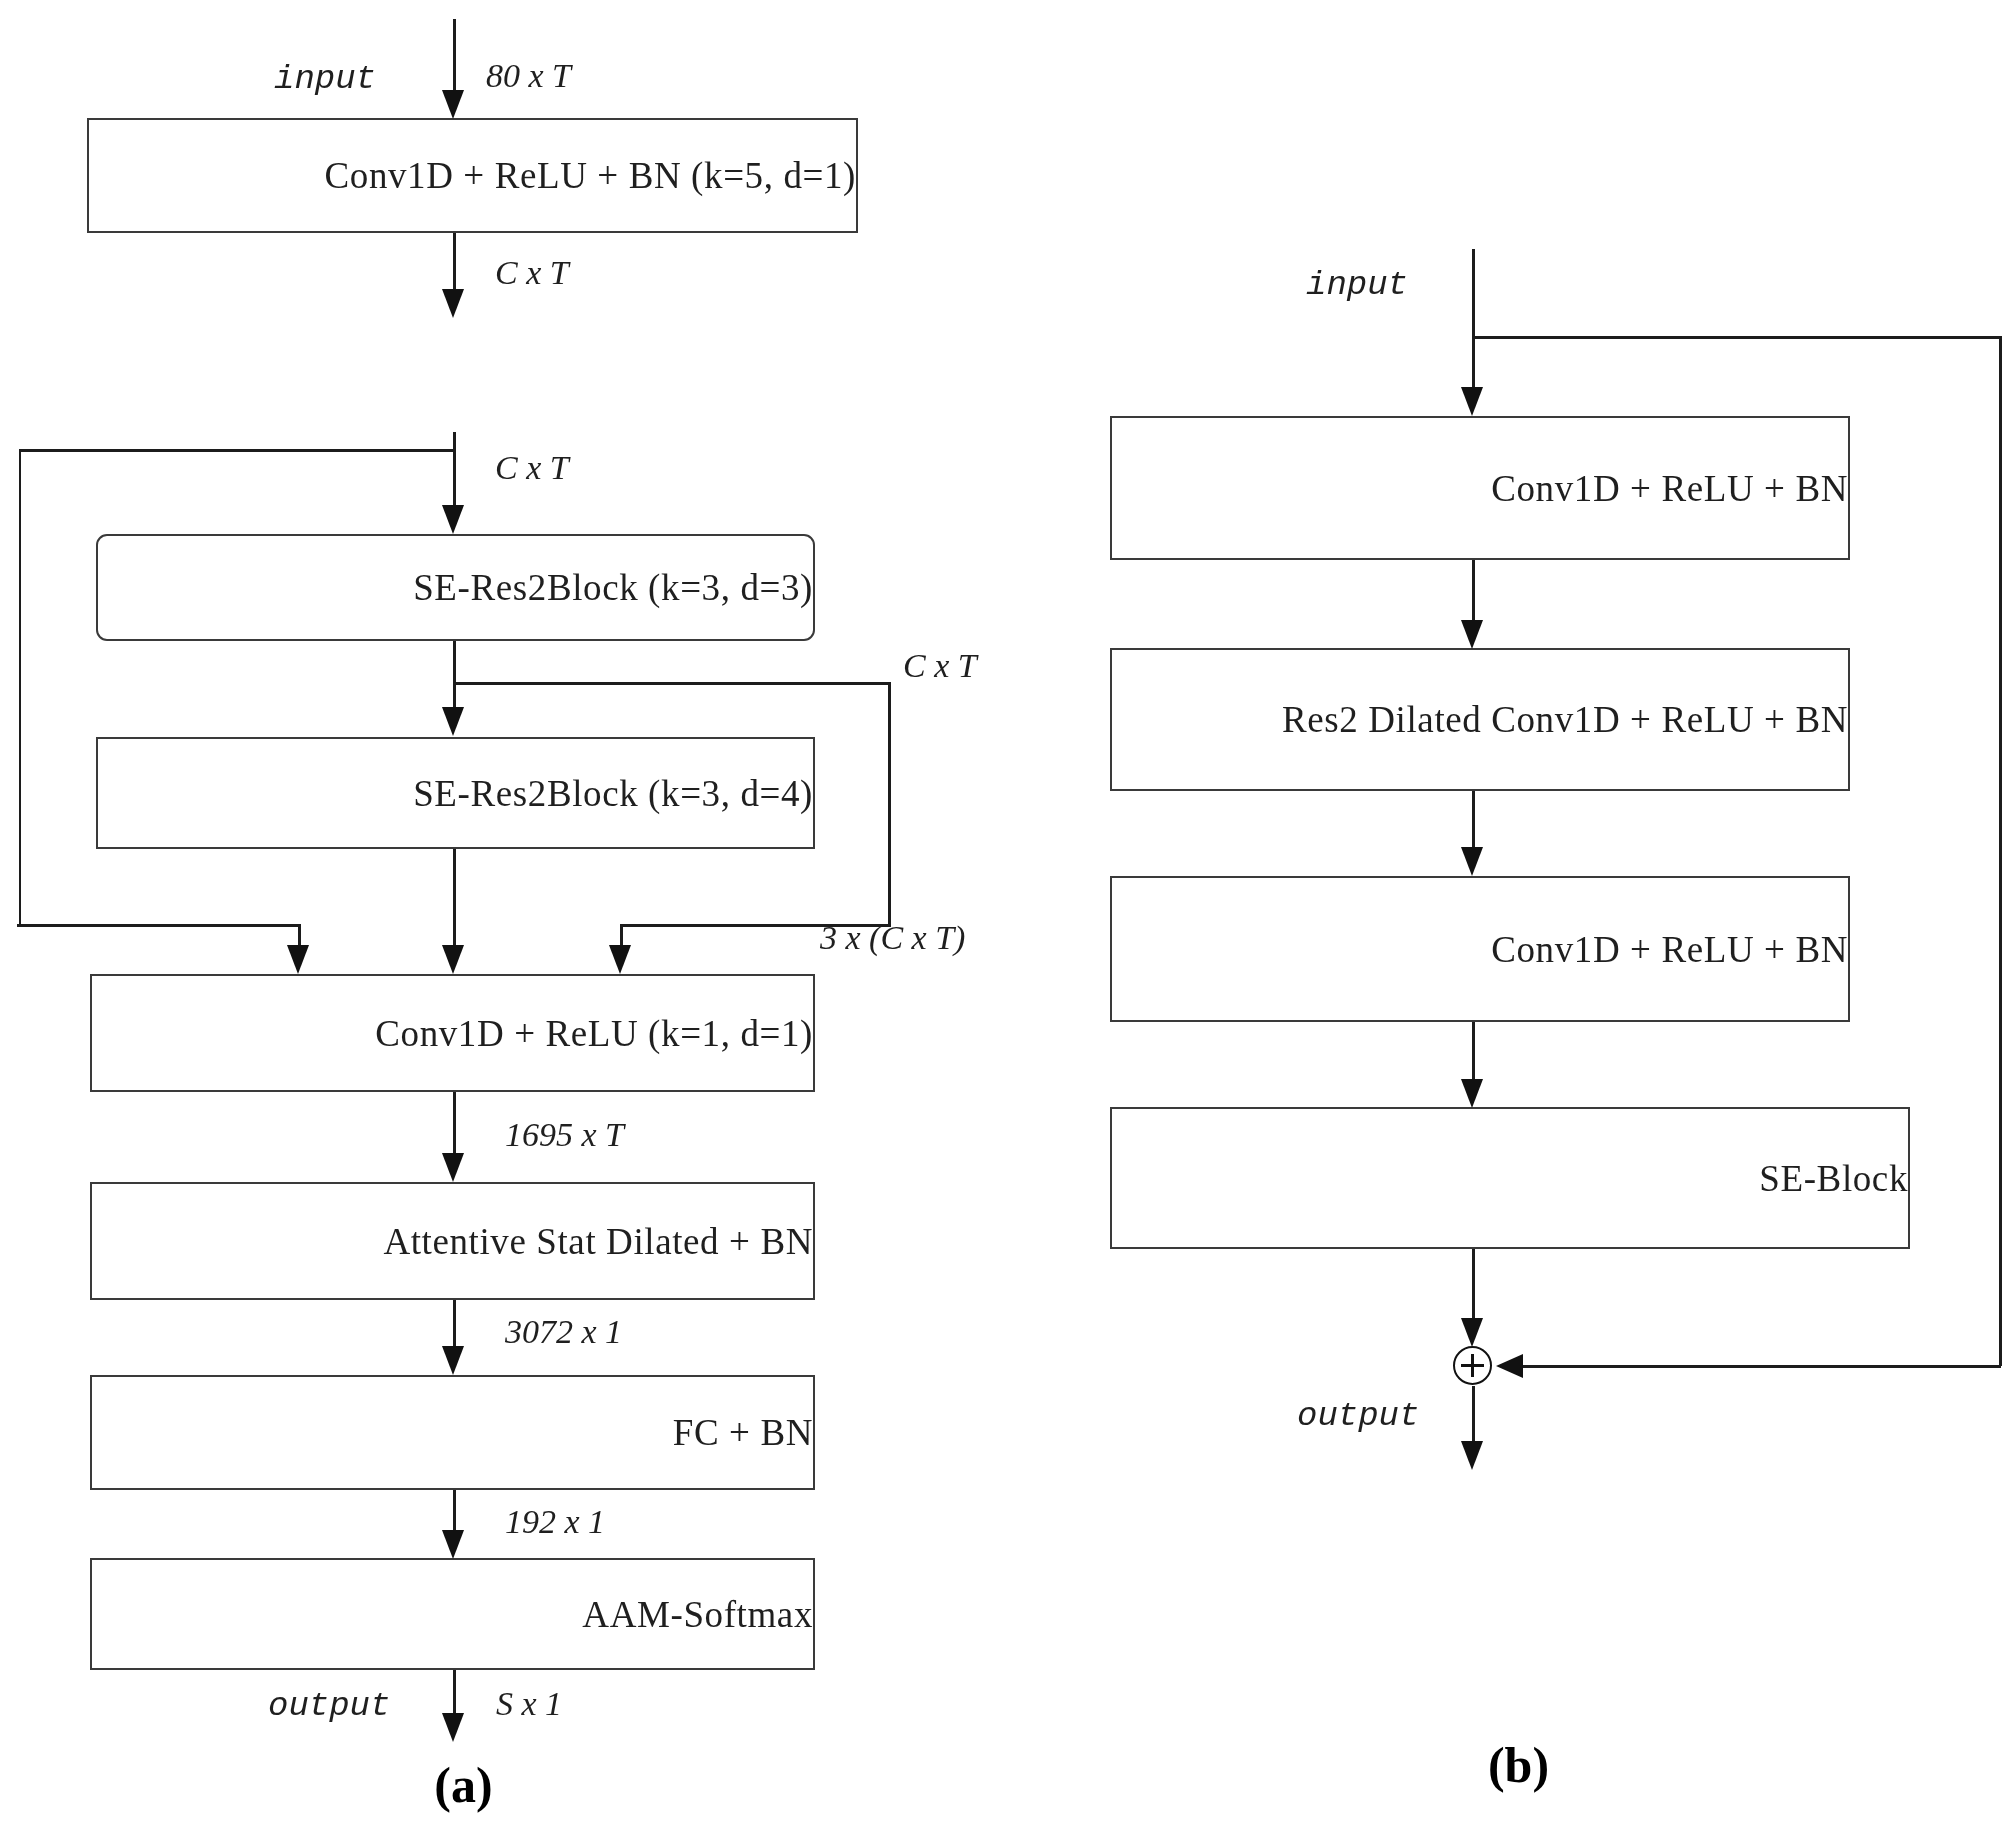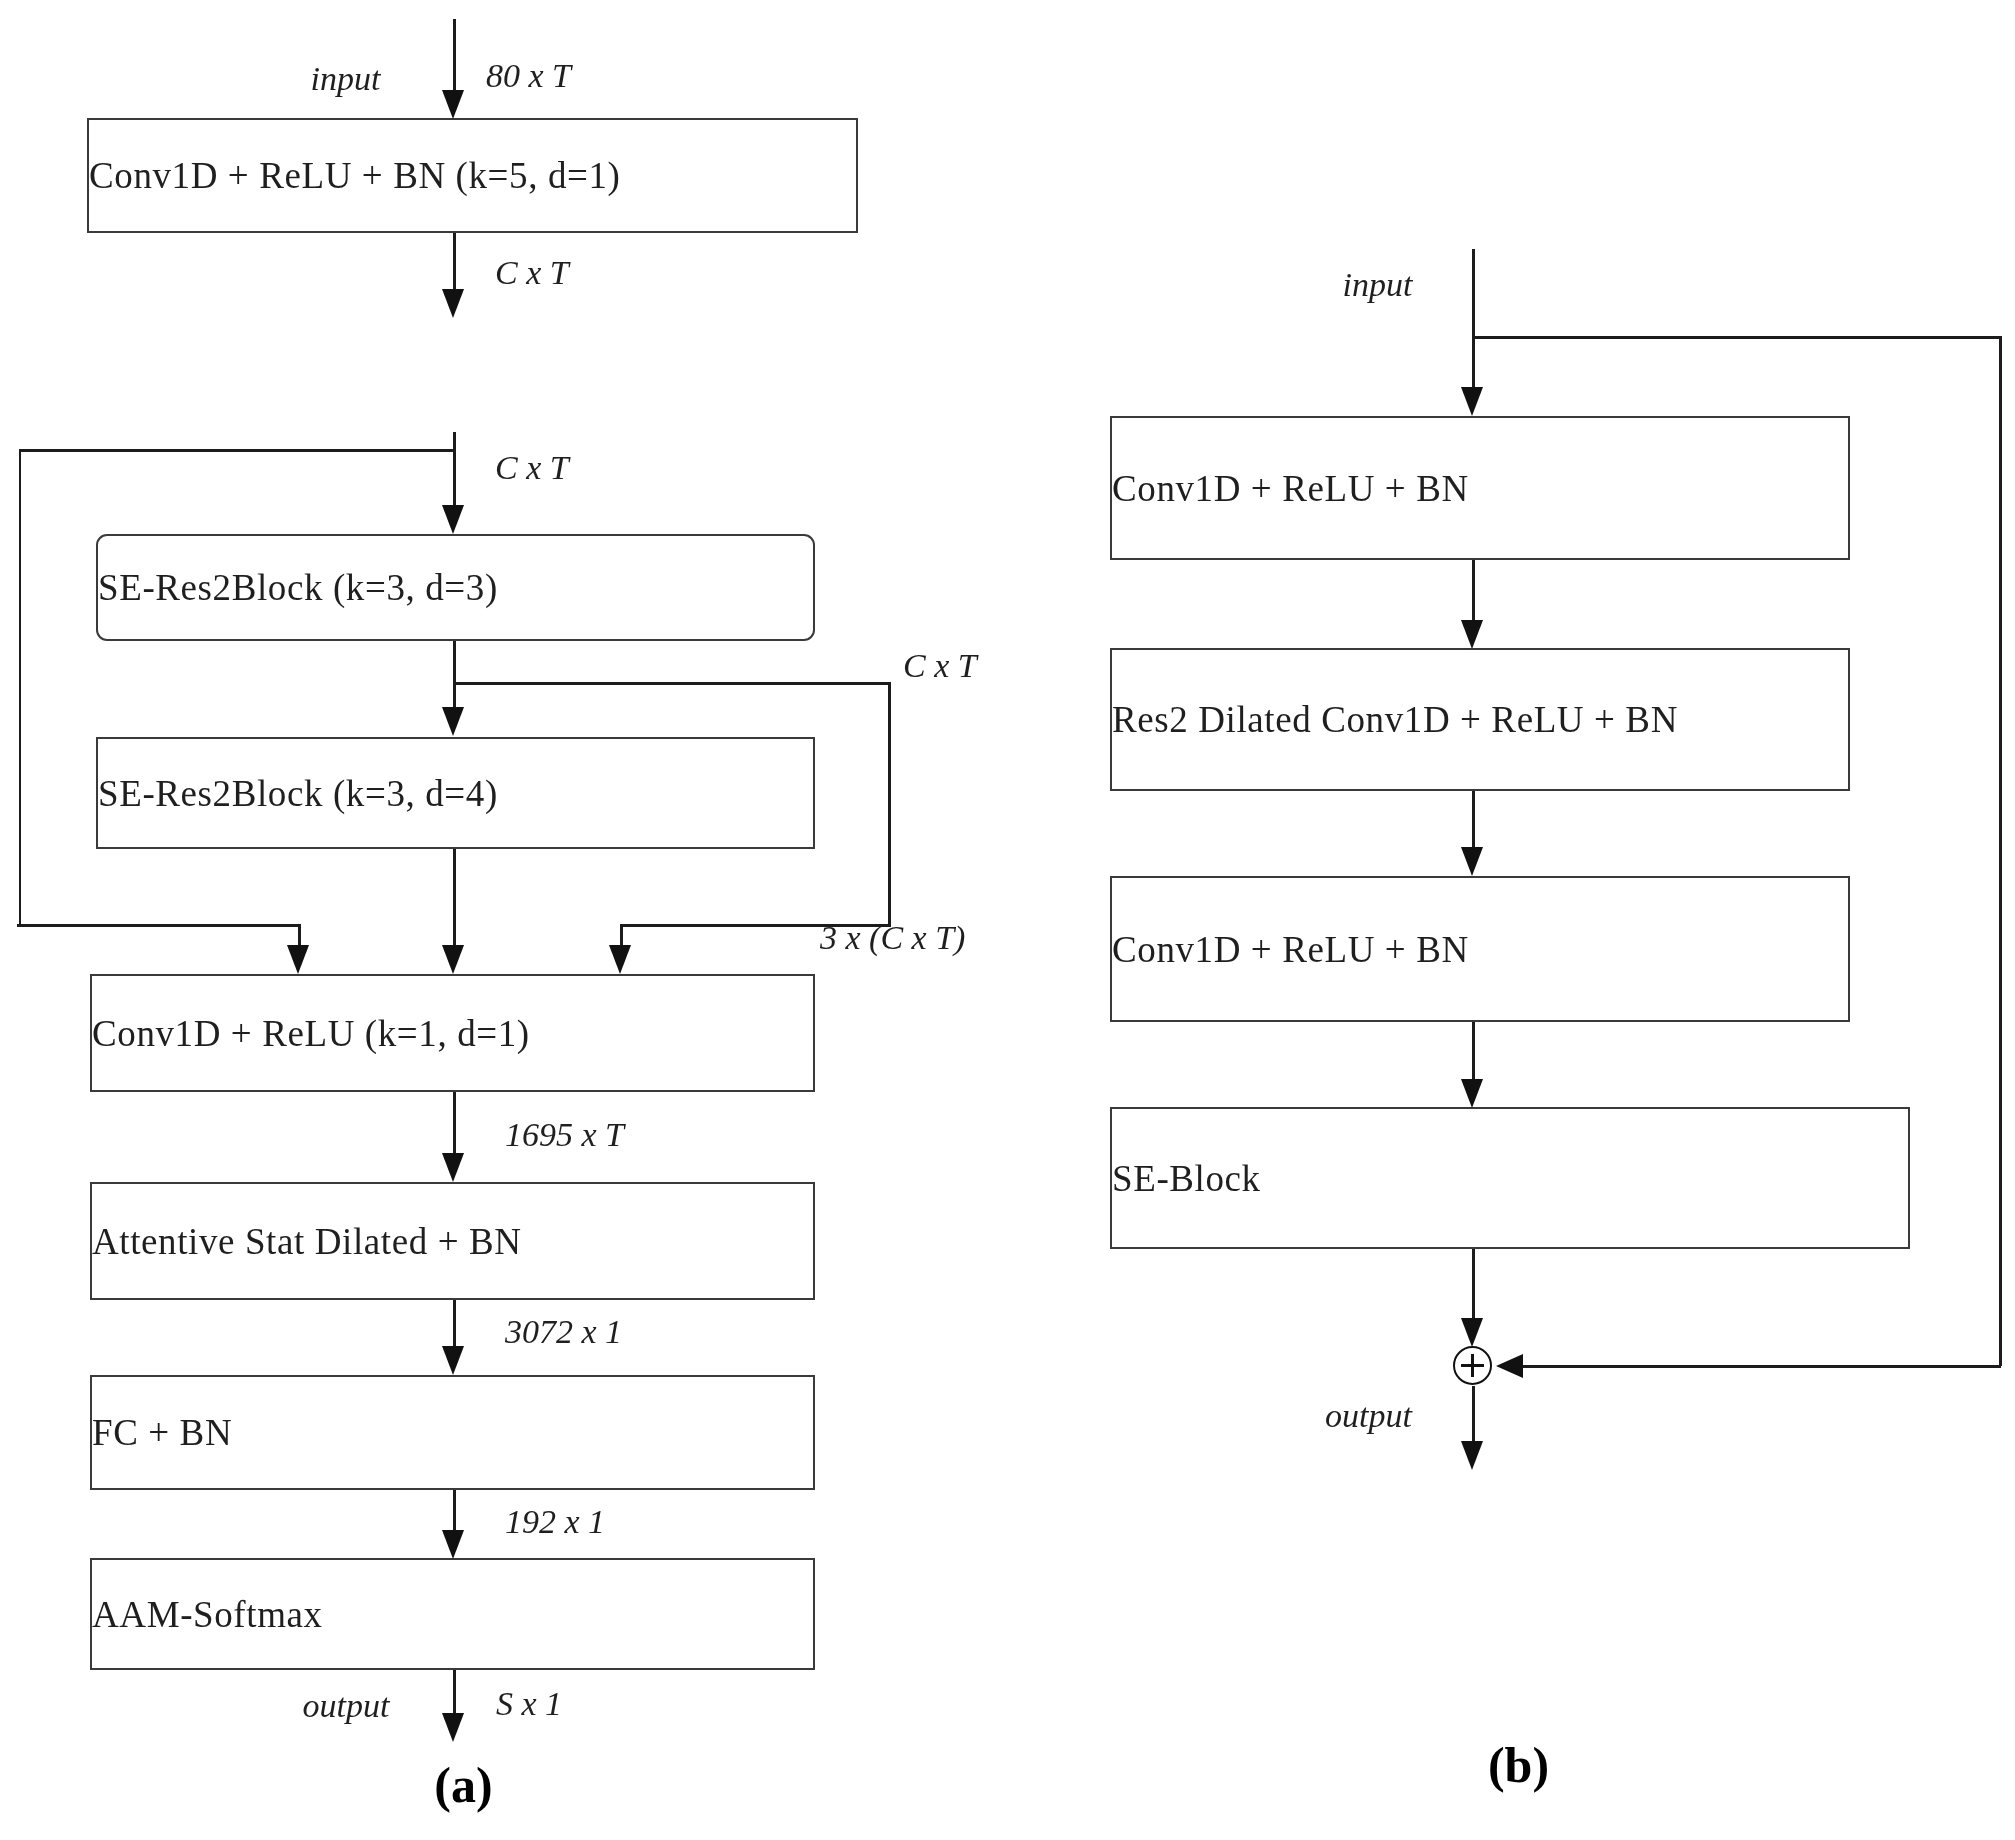--- a/index.html
+++ b/index.html
@@ -11,21 +11,21 @@
     font-family:"Liberation Serif","DejaVu Serif",serif;
     color:#1c1c1c;
     overflow:hidden;
   }
   .box{
     position:absolute;
     border:2.5px solid #3a3a3a;
     background:#ffffff;
     display:flex;
     align-items:center;
-    justify-content:flex-start;
+    justify-content:flex-end;
     font-size:37px;
     letter-spacing:0.6px;
     color:#1f1f1f;
     box-sizing:border-box;
     z-index:3;
   }
   .vline{position:absolute;width:2.5px;background:#1c1c1c;z-index:2;}
   .hline{position:absolute;height:2.5px;background:#1c1c1c;z-index:2;}
   .arrow-down{
     position:absolute;width:0;height:0;z-index:4;
@@ -40,21 +40,21 @@
     border-right:27px solid #111111;
   }
   .lbl{
     position:absolute;
     font-style:italic;
     font-size:34px;
     color:#1f1f1f;
     white-space:nowrap;
     z-index:5;
   }
-  .lbl.r{text-align:center;}
+  .lbl.r{text-align:left;font-family:Liberation Mono, monospace;}
   .cap{
     position:absolute;
     font-weight:bold;
     font-size:50px;
     color:#000000;
     text-align:center;
     z-index:5;
   }
   .dashv{position:absolute;width:0;border-left:1.9px dashed #8a8a8a;z-index:1;}
   .oplus{

